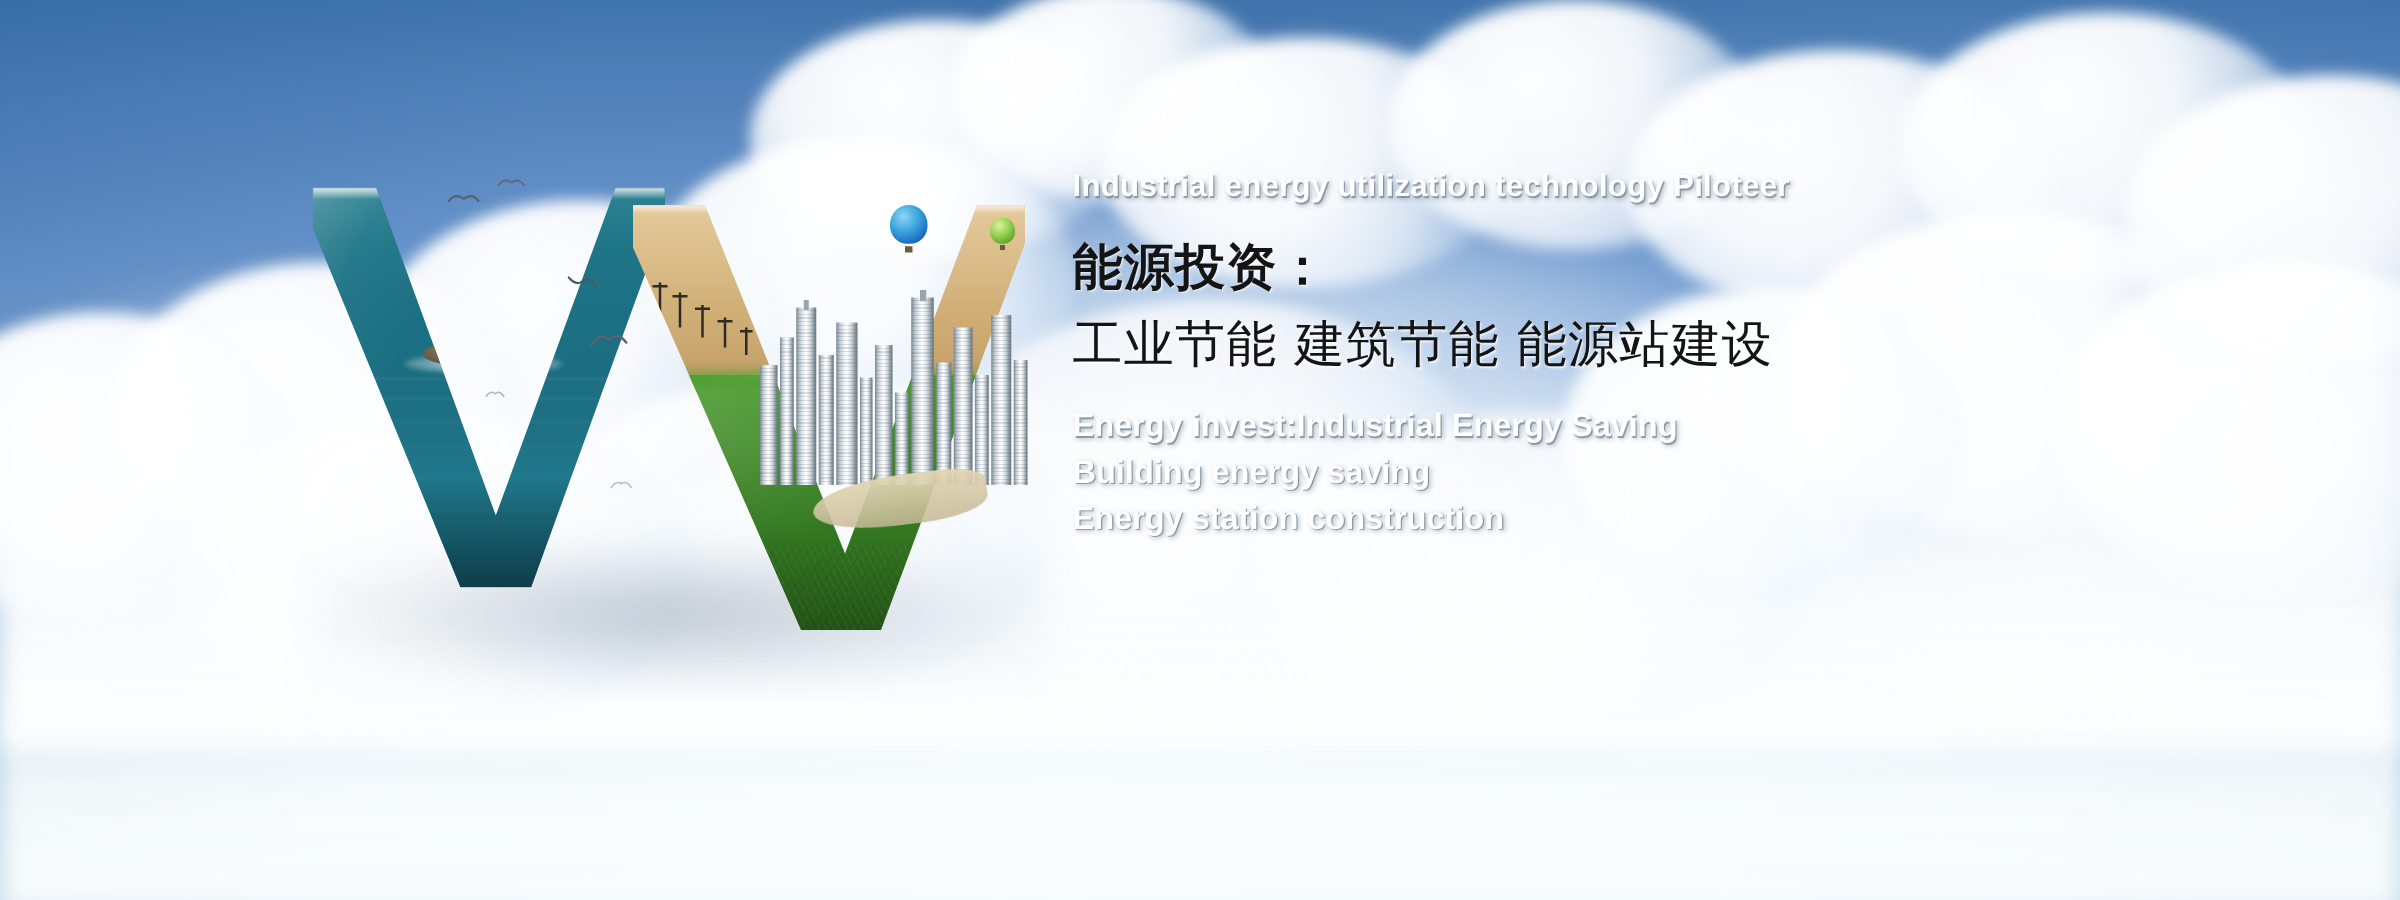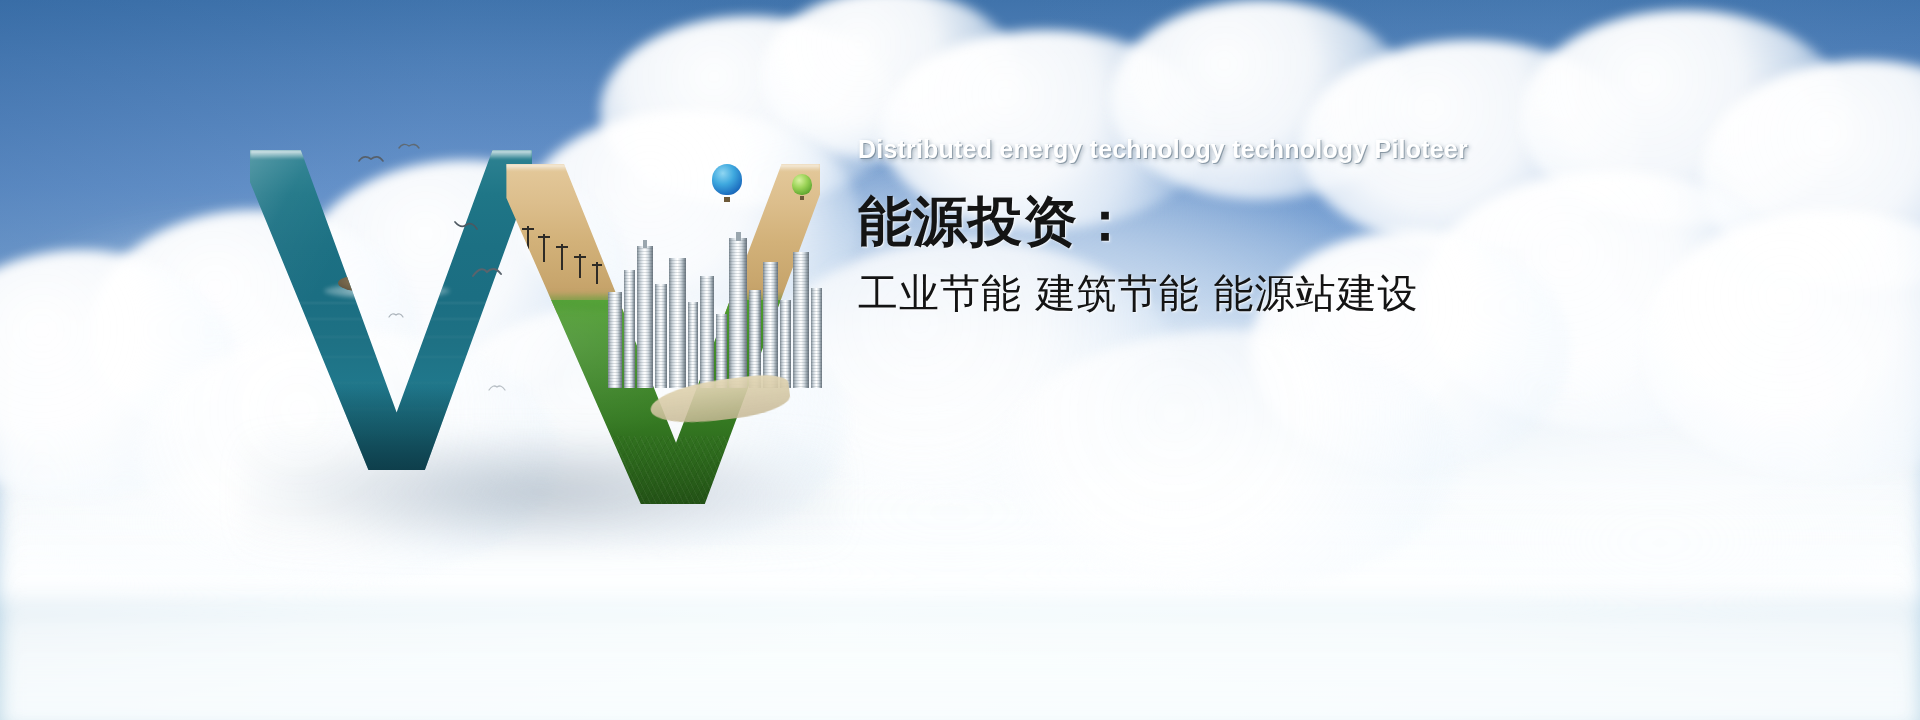--- a/index.html
+++ b/index.html
@@ -275,21 +275,21 @@
     color:#FFFFFF;
     text-shadow:
        1px 1px 0 rgba(90,110,125,0.55),
        2px 2px 4px rgba(70,95,115,0.45);
     white-space:nowrap;
   }
   .h-cn2 {
     margin-top:26px;
     font-family:"DejaVu Sans", sans-serif;
     font-weight:bold;
-    font-size:54px;
+    font-size:40px;
     line-height:1.2;
     letter-spacing:1px;
     color:#141414;
     text-shadow:
        1px 1px 0 rgba(255,255,255,0.5),
        2px 2px 3px rgba(255,255,255,0.3);
     white-space:nowrap;
   }
   .h-cn3 {
     margin-top:14px;
@@ -472,18 +472,23 @@
         </svg>
     </div>
     <div class="bird" style="left:256px;top:272px;opacity:.5;">
       <svg width="18" height="8" viewBox="0 0 18 8">
           <path d="M1 6 Q5 0 9 3 Q13 0 17 6" stroke="#7B868F" stroke-width="1.3" fill="none" stroke-linecap="round"></path>
         </svg>
     </div>
   </div>
 
   <div class="copy">
-    <div class="sub-en">Distributed energy technology technology Piloteer</div>
+    <div class="sub-en">Industrial energy utilization technology Piloteer</div>
     <div class="h-cn2">能源投资：</div>
     <div class="h-cn3">工业节能  建筑节能  能源站建设</div>
+    <div class="en-list">
+      <div class="en-line">Energy invest:Industrial Energy Saving</div>
+      <div class="en-line">Building energy saving</div>
+      <div class="en-line">Energy station construction</div>
+    </div>
   </div>
 
 </div>
 
 </body></html>

